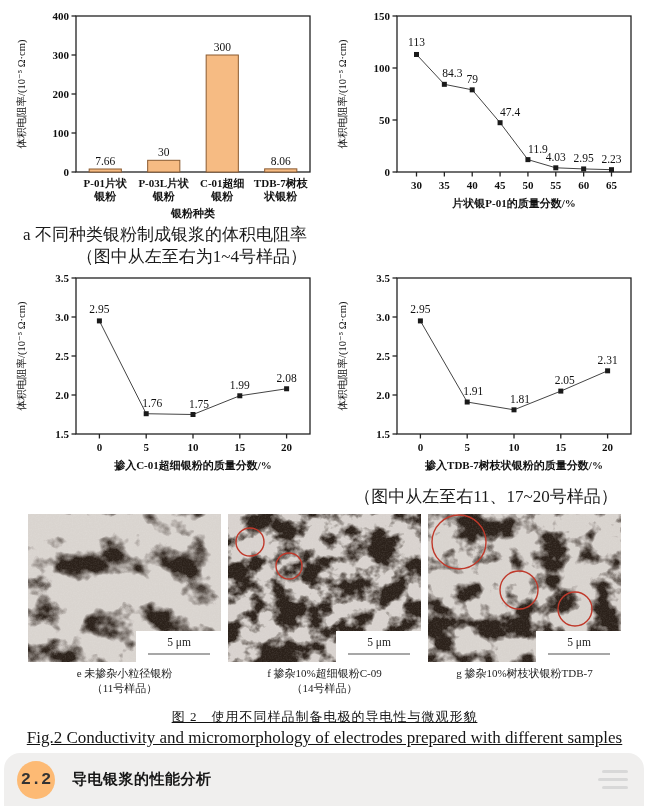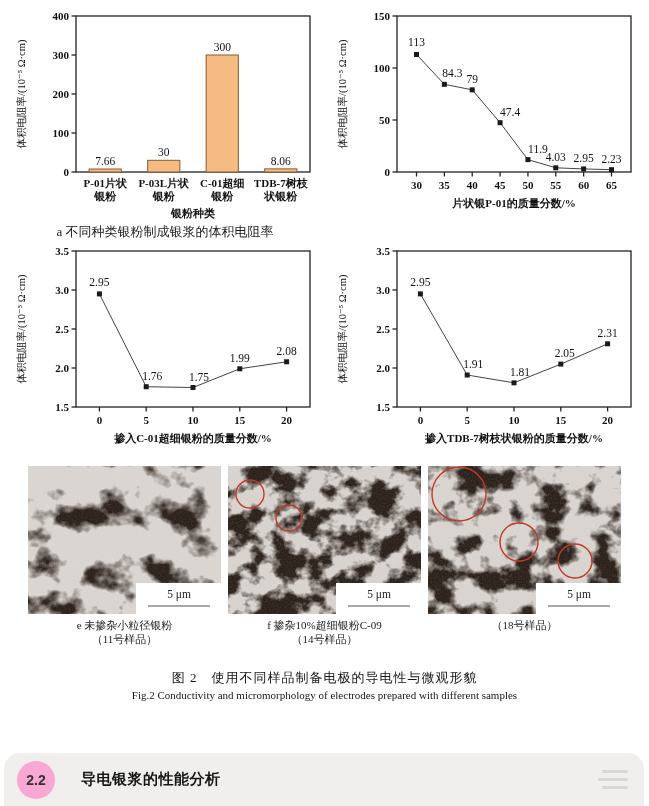--- a/index.html
+++ b/index.html
@@ -1,35 +1,35 @@
 <!DOCTYPE html>
 <html><head>
 <meta charset="utf-8">
 <style>
   html,body{margin:0;padding:0;background:#fff;}
   .page{position:relative;width:649px;height:806px;background:#ffffff;overflow:hidden;
         font-family:"Liberation Serif","DejaVu Serif",serif;color:#111;}
   .charts-grid{display:flex;flex-wrap:wrap;justify-content:space-between;padding:6px 6px 0 8px;}
   .chart-cell{width:314px;display:flex;flex-direction:column;align-items:center;margin:0;}
   .chart{display:block;}
-  .chart-caption{text-align:right;font-size:13px;line-height:1.28;color:#1b1b1b;margin-top:0;}
+  .chart-caption{text-align:right;font-size:17px;line-height:1.28;color:#1b1b1b;margin-top:0;}
   .sem-row{display:flex;justify-content:center;gap:7px;margin-top:7px;}
   .sem-panel{display:flex;flex-direction:column;align-items:center;width:193px;margin:0;}
   .sem-img{display:block;background:#2b211a;}
   .sem-caption{text-align:center;font-size:11px;line-height:1.35;margin-top:4px;color:#1b1b1b;}
   .scaletext{font-family:"Liberation Serif","DejaVu Serif",serif;font-size:11.5px;fill:#222;}
-  .fig-caption{text-align:center;margin-top:22px;}
+  .fig-caption{text-align:center;margin-top:12px;text-decoration:underline;}
   .fig-caption .zh{font-size:13px;letter-spacing:1px;color:#161616;}
-  .fig-caption .en{font-size:11px;color:#161616;margin-top:2px;}
+  .fig-caption .en{font-size:17px;color:#161616;margin-top:2px;}
   .section-bar{position:absolute;left:4px;right:5px;bottom:0;height:53px;background:#f0efee;
                border-radius:16px 16px 0 0;display:flex;align-items:center;
                font-family:"Liberation Sans","DejaVu Sans",sans-serif;}
-  .badge{width:38px;height:38px;border-radius:50%;background:#f9a8d4;color:#333;font-weight:bold;
-         font-size:14px;display:flex;align-items:center;justify-content:center;margin-left:13px;flex:0 0 auto;}
-  .section-title{font-weight:bold;font-size:15px;color:#171717;margin-left:26px;letter-spacing:0.5px;}
+  .badge{width:38px;height:38px;border-radius:50%;background:#fdba74;color:#333;font-weight:bold;
+         font-size:17px;display:flex;align-items:center;justify-content:center;margin-left:13px;flex:0 0 auto;font-family:Liberation Mono, monospace;}
+  .section-title{font-weight:bold;font-size:15px;color:#171717;margin-left:17px;letter-spacing:0.5px;}
   .menu-icon{margin-left:auto;margin-right:16px;display:flex;flex-direction:column;align-items:flex-end;gap:5px;cursor:pointer;}
   .menu-icon span{display:block;height:3px;border-radius:2px;background:#d8d8d8;}
   .menu-icon span:nth-child(1){width:26px;}
   .menu-icon span:nth-child(2){width:30px;}
   .menu-icon span:nth-child(3){width:26px;}
 </style>
 </head>
 <body>
 
 <svg width="0" height="0" style="position:absolute" aria-hidden="true">
@@ -84,20 +84,21 @@
           <text x="212.25" y="181" text-anchor="middle" fill="#111" style="font-family:'Liberation Serif','DejaVu Serif',serif;font-size:11px;font-weight:bold;">C-01超细</text>
           <text x="212.25" y="194" text-anchor="middle" fill="#111" style="font-family:'Liberation Serif','DejaVu Serif',serif;font-size:11px;font-weight:bold;">银粉</text>
           <rect x="254.6625" y="162.8566" width="32.175000000000004" height="3.143400000000014" fill="#f6bb83" stroke="#8a5a30" stroke-width="1"></rect>
           <text x="270.75" y="158.8566" text-anchor="middle" fill="#111" style="font-family:'Liberation Serif','DejaVu Serif',serif;font-size:11.5px;">8.06</text>
           <text x="270.75" y="181" text-anchor="middle" fill="#111" style="font-family:'Liberation Serif','DejaVu Serif',serif;font-size:11px;font-weight:bold;">TDB-7树枝</text>
           <text x="270.75" y="194" text-anchor="middle" fill="#111" style="font-family:'Liberation Serif','DejaVu Serif',serif;font-size:11px;font-weight:bold;">状银粉</text>
           <text x="183" y="211" text-anchor="middle" fill="#111" style="font-family:'Liberation Serif','DejaVu Serif',serif;font-size:11px;font-weight:bold;">银粉种类</text>
         </svg>
       <figcaption class="chart-caption">
         <div>a 不同种类银粉制成银浆的体积电阻率</div>
+        <div>（图中从左至右为1~4号样品）</div>
       </figcaption>
     </figure>
 
     <figure class="chart-cell">
       <svg class="chart" width="310" height="218" viewBox="0 0 310 218">
           <rect x="66" y="10" width="234" height="156" fill="none" stroke="#222" stroke-width="1.3"></rect>
           <line x1="61.5" y1="166" x2="66" y2="166" stroke="#222" stroke-width="1.3"></line>
           <text x="59" y="170" text-anchor="end" fill="#111" style="font-family:'Liberation Serif','DejaVu Serif',serif;font-size:11px;font-weight:bold;">0</text>
           <line x1="61.5" y1="114" x2="66" y2="114" stroke="#222" stroke-width="1.3"></line>
           <text x="59" y="118" text-anchor="end" fill="#111" style="font-family:'Liberation Serif','DejaVu Serif',serif;font-size:11px;font-weight:bold;">50</text>
@@ -215,20 +216,21 @@
           <text x="142.2" y="127.02000000000001" text-anchor="middle" fill="#111" style="font-family:'Liberation Serif','DejaVu Serif',serif;font-size:11.5px;">1.91</text>
           <rect x="180.5" y="139.32" width="5" height="5" fill="#1a1a1a"></rect>
           <text x="189" y="134.82" text-anchor="middle" fill="#111" style="font-family:'Liberation Serif','DejaVu Serif',serif;font-size:11.5px;">1.81</text>
           <rect x="227.29999999999998" y="120.60000000000002" width="5" height="5" fill="#1a1a1a"></rect>
           <text x="233.79999999999998" y="116.10000000000002" text-anchor="middle" fill="#111" style="font-family:'Liberation Serif','DejaVu Serif',serif;font-size:11.5px;">2.05</text>
           <rect x="274.1" y="100.32" width="5" height="5" fill="#1a1a1a"></rect>
           <text x="276.6" y="95.82" text-anchor="middle" fill="#111" style="font-family:'Liberation Serif','DejaVu Serif',serif;font-size:11.5px;">2.31</text>
           <text x="183" y="201" text-anchor="middle" fill="#111" style="font-family:'Liberation Serif','DejaVu Serif',serif;font-size:11px;font-weight:bold;">掺入TDB-7树枝状银粉的质量分数/%</text>
         </svg>
       <figcaption class="chart-caption">
+        <div>（图中从左至右11、17~20号样品）</div>
       </figcaption>
     </figure>
 
   </div>
 
   <div class="sem-row">
 
     <figure class="sem-panel">
       <svg class="sem-img" width="193" height="148" viewBox="0 0 193 148">
         <rect width="193" height="148" fill="#2b211a"></rect>
@@ -273,21 +275,21 @@
         <g>
           <rect x="108" y="117" width="85" height="31" fill="#ffffff"></rect>
           <text x="151" y="132" text-anchor="middle" class="scaletext">5 μm</text>
           <line x1="120" y1="140" x2="182" y2="140" stroke="#8a8a8a" stroke-width="1.5"></line>
         </g>
       <circle cx="31" cy="28" r="27" fill="none" stroke="#c0392b" stroke-width="1.4"></circle>
           <circle cx="91" cy="76" r="19" fill="none" stroke="#c0392b" stroke-width="1.4"></circle>
           <circle cx="147" cy="95" r="17" fill="none" stroke="#c0392b" stroke-width="1.4"></circle>
         </svg>
       <figcaption class="sem-caption">
-        <div>（18号样品）</div>
+        <div>g 掺杂10%树枝状银粉TDB-7</div>
       </figcaption>
     </figure>
 
   </div>
 
   <div class="fig-caption">
     <div class="zh">图 2　使用不同样品制备电极的导电性与微观形貌</div>
     <div class="en">Fig.2 Conductivity and micromorphology of electrodes prepared with different samples</div>
   </div>
 

